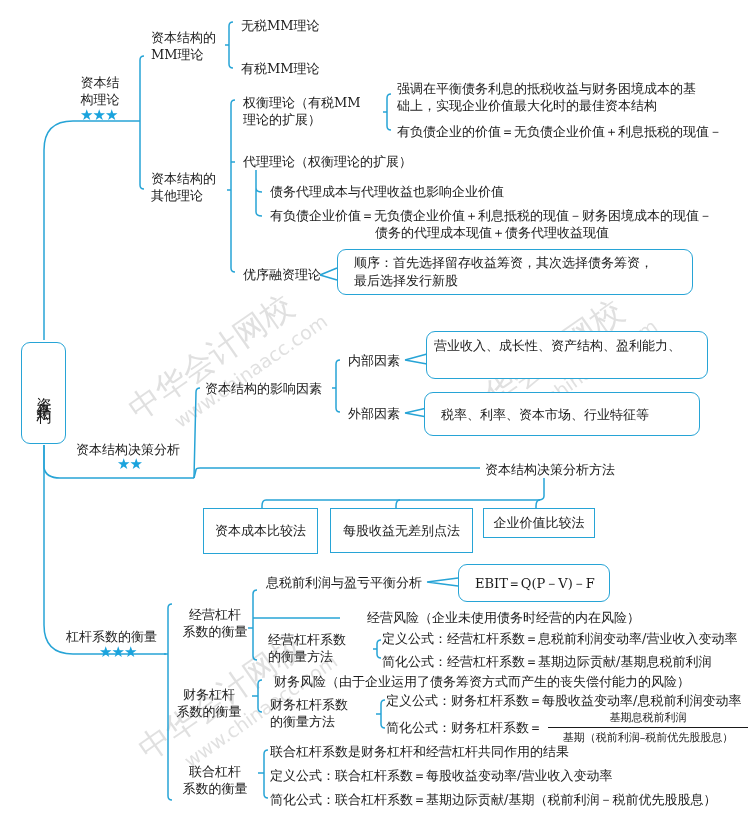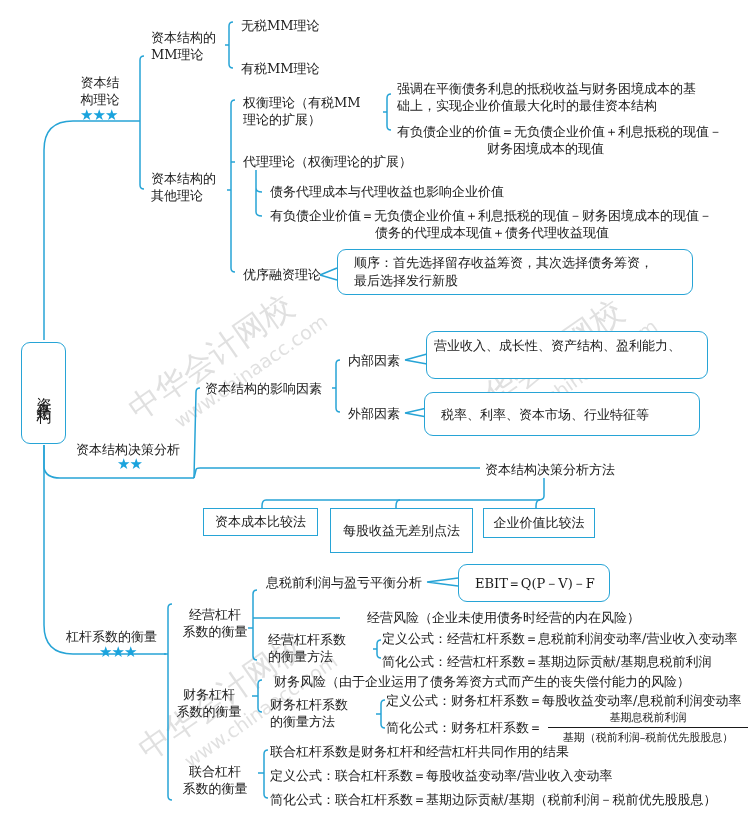--- a/index.html
+++ b/index.html
@@ -106,21 +106,20 @@
 <div class="t" style="left:243px;top:94px;">
   <div>权衡理论（有税MM</div>
   <div>理论的扩展）</div>
 </div>
 <div class="t" style="left:397px;top:80px;">
   <div>强调在平衡债务利息的抵税收益与财务困境成本的基</div>
   <div>础上，实现企业价值最大化时的最佳资本结构</div>
 </div>
 <div class="t" style="left:397px;top:123px;">
   <div>有负债企业的价值＝无负债企业价值＋利息抵税的现值－</div>
-  <div style="margin-left:90px;">财务困境成本的现值</div>
 </div>
 
 <div class="t" style="left:243px;top:153px;">代理理论（权衡理论的扩展）</div>
 <div class="t" style="left:270px;top:183px;">债务代理成本与代理收益也影响企业价值</div>
 <div class="t" style="left:270px;top:207px;">
   <div>有负债企业价值＝无负债企业价值＋利息抵税的现值－财务困境成本的现值－</div>
   <div style="margin-left:105px;">债务的代理成本现值＋债务代理收益现值</div>
 </div>
 
 <div class="t" style="left:243px;top:266px;">优序融资理论</div>
@@ -136,21 +135,21 @@
 <div class="t" style="left:348px;top:352px;">内部因素</div>
 <div class="box" style="left:426px;top:331px;width:282px;height:48px;">
   <div class="t" style="left:7px;top:5px;">营业收入、成长性、资产结构、盈利能力、</div>
 </div>
 <div class="t" style="left:348px;top:405px;">外部因素</div>
 <div class="box" style="left:424px;top:392px;width:276px;height:44px;">
   <div class="t" style="left:16px;top:13px;">税率、利率、资本市场、行业特征等</div>
 </div>
 
 <div class="t" style="left:485px;top:461px;">资本结构决策分析方法</div>
-<div class="sqbox" style="left:203px;top:508px;width:115px;height:28px;">资本成本比较法</div>
+<div class="sqbox" style="left:203px;top:508px;width:115px;height:46px;">资本成本比较法</div>
 <div class="sqbox" style="left:330px;top:508px;width:143px;height:45px;">每股收益无差别点法</div>
 <div class="sqbox" style="left:483px;top:508px;width:112px;height:30px;">企业价值比较法</div>
 
 <div class="t" style="left:66px;top:628px;">杠杆系数的衡量</div>
 <div class="stars" style="left:99px;top:645px;">★★★</div>
 
 <div class="t c" style="left:176px;top:606px;width:78px;">
   <div>经营杠杆</div>
   <div>系数的衡量</div>
 </div>

